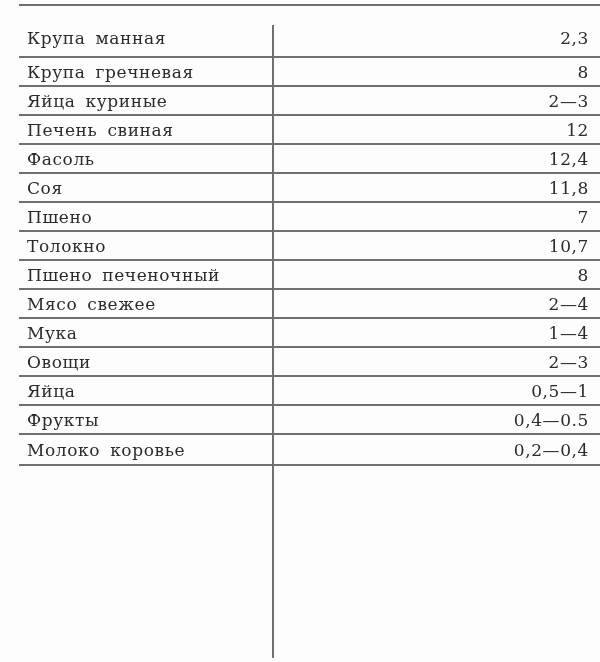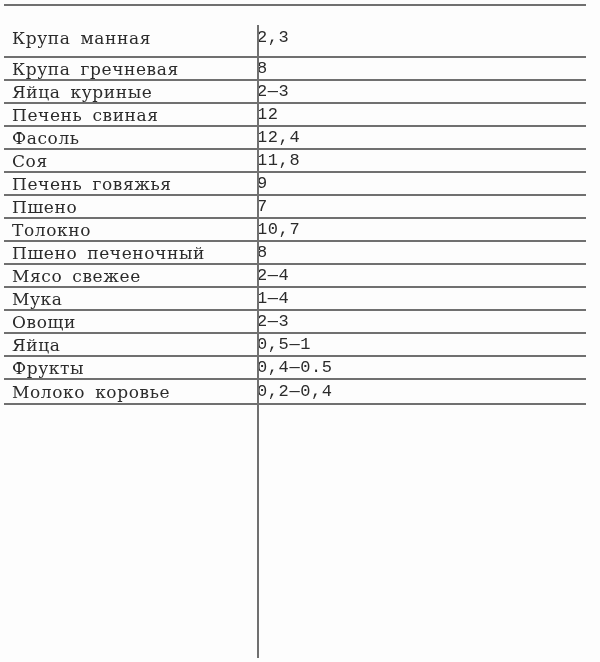--- a/index.html
+++ b/index.html
@@ -11,31 +11,31 @@
     position: relative;
     width: 600px;
     height: 662px;
     background: #fdfdfd;
     font-family: "DejaVu Serif", serif;
     color: #2b2b2b;
     overflow: hidden;
   }
   .table-frame {
     position: absolute;
-    left: 4px;
+    left: 19px;
     top: 4px;
     width: 582px;
     border-top: 2px solid #707070;
     border-bottom: 2px solid #707070;
     box-sizing: content-box;
   }
   .row {
     display: flex;
     align-items: center;
-    height: 23px;
+    height: 29px;
     border-bottom: 2px solid #707070;
     box-sizing: border-box;
     font-size: 17px;
     letter-spacing: 0.6px;
     word-spacing: 4px;
   }
   .row.first {
     height: 52px;
     padding-top: 13px;
   }
@@ -44,23 +44,22 @@
   }
   .cell-name {
     width: 253px;
     padding-left: 8px;
     box-sizing: border-box;
     text-align: left;
     white-space: nowrap;
   }
   .cell-value {
     flex: 1;
-    text-align: left;
+    text-align: right;
     padding-right: 12px;
-    font-family: Liberation Mono, monospace;
   }
   .col-divider {
     position: absolute;
     left: 253px;
     top: 19px;
     width: 2px;
     height: 633px;
     background: #707070;
     z-index: 2;
   }
@@ -90,24 +89,20 @@
     </div>
     <div class="row">
       <div class="cell-name">Фасоль</div>
       <div class="cell-value">12,4</div>
     </div>
     <div class="row">
       <div class="cell-name">Соя</div>
       <div class="cell-value">11,8</div>
     </div>
     <div class="row">
-      <div class="cell-name">Печень говяжья</div>
-      <div class="cell-value">9</div>
-    </div>
-    <div class="row">
       <div class="cell-name">Пшено</div>
       <div class="cell-value">7</div>
     </div>
     <div class="row">
       <div class="cell-name">Толокно</div>
       <div class="cell-value">10,7</div>
     </div>
     <div class="row">
       <div class="cell-name">Пшено печеночный</div>
       <div class="cell-value">8</div>

